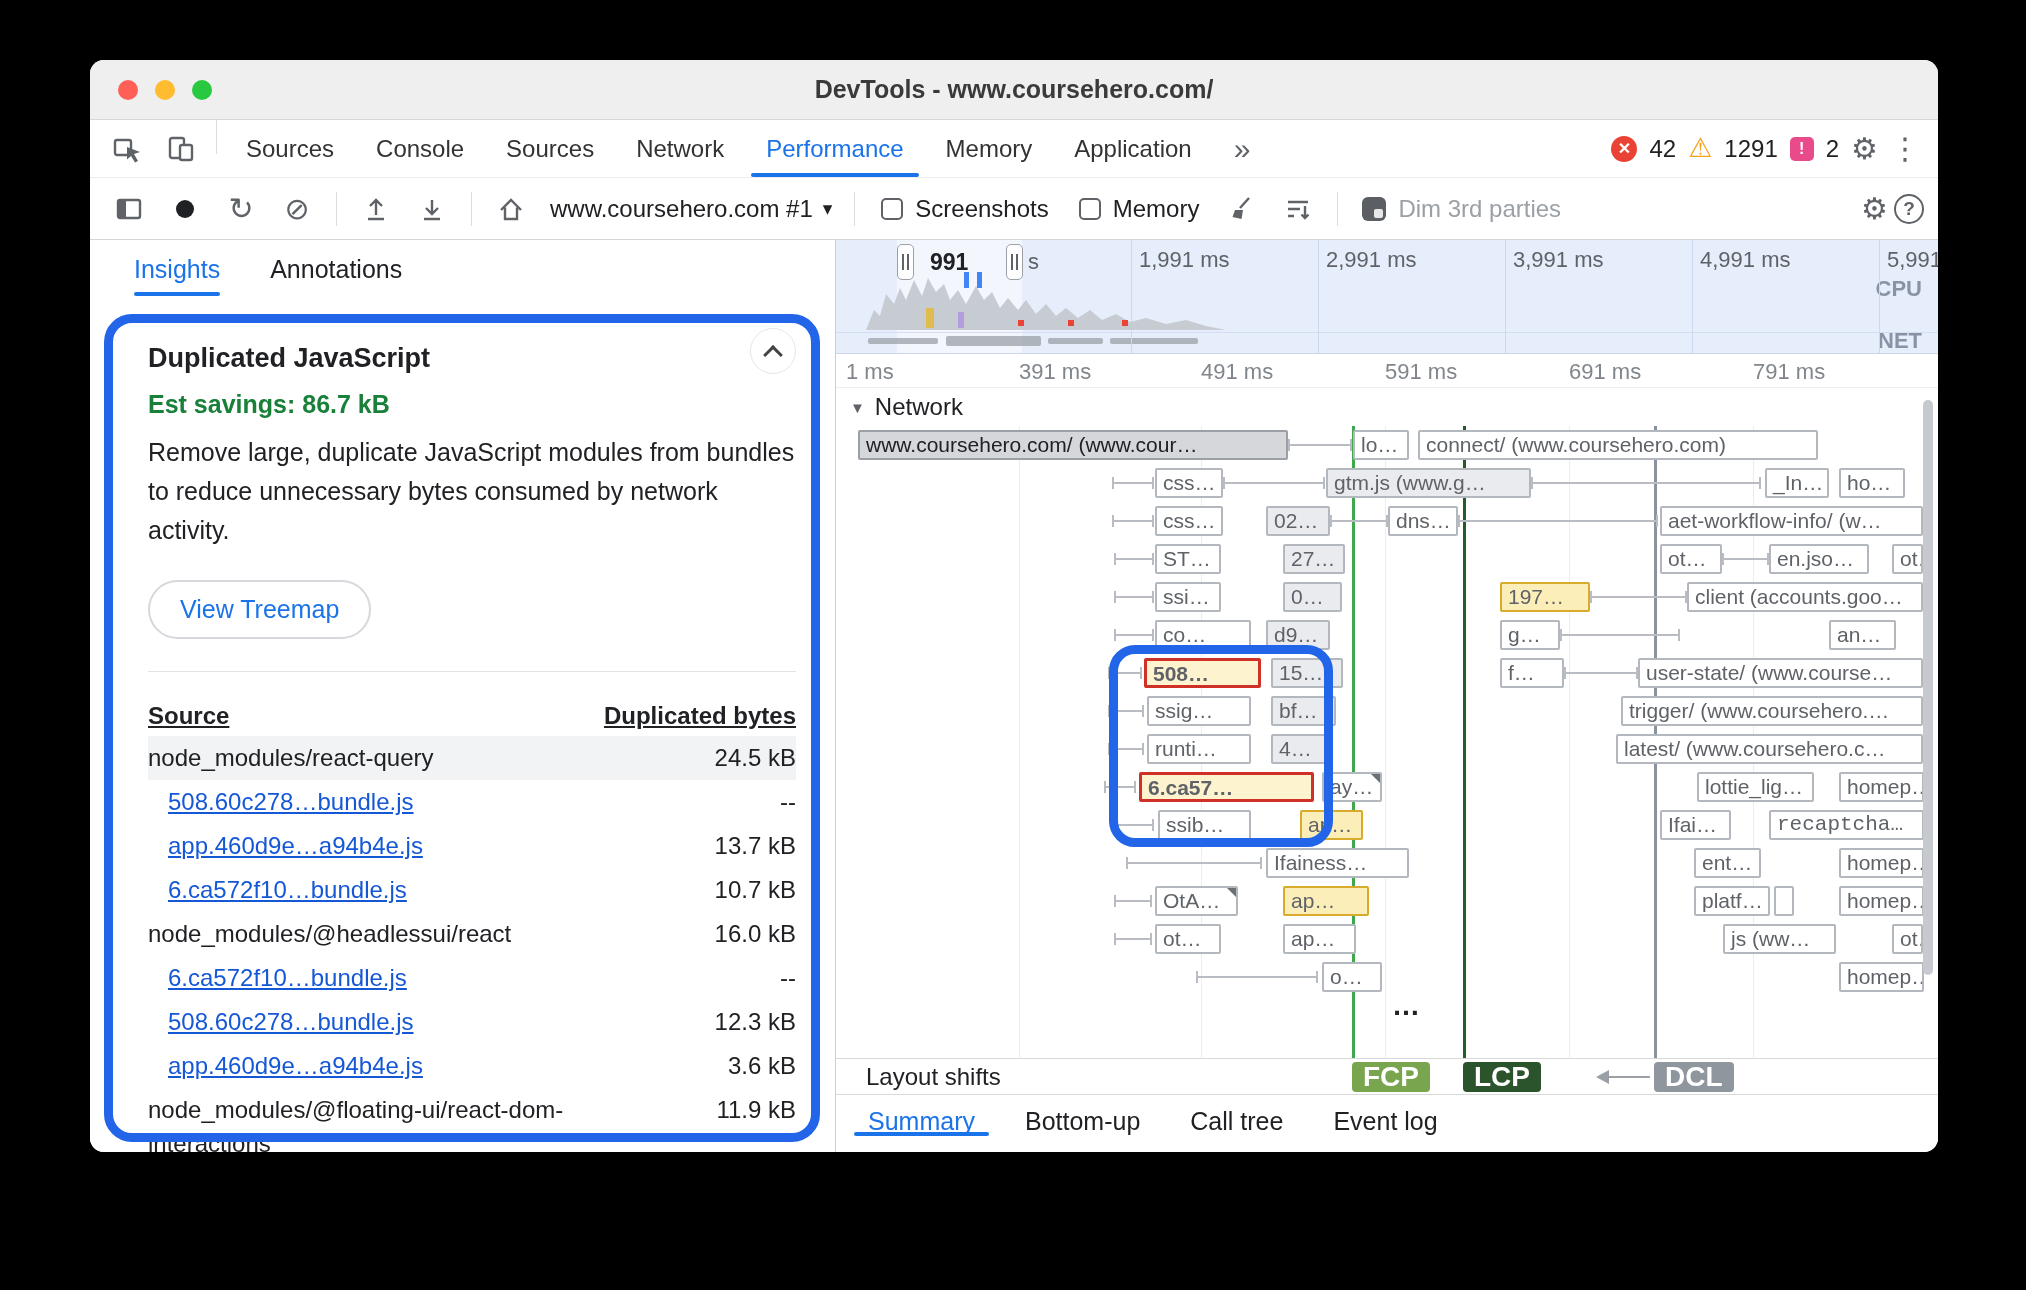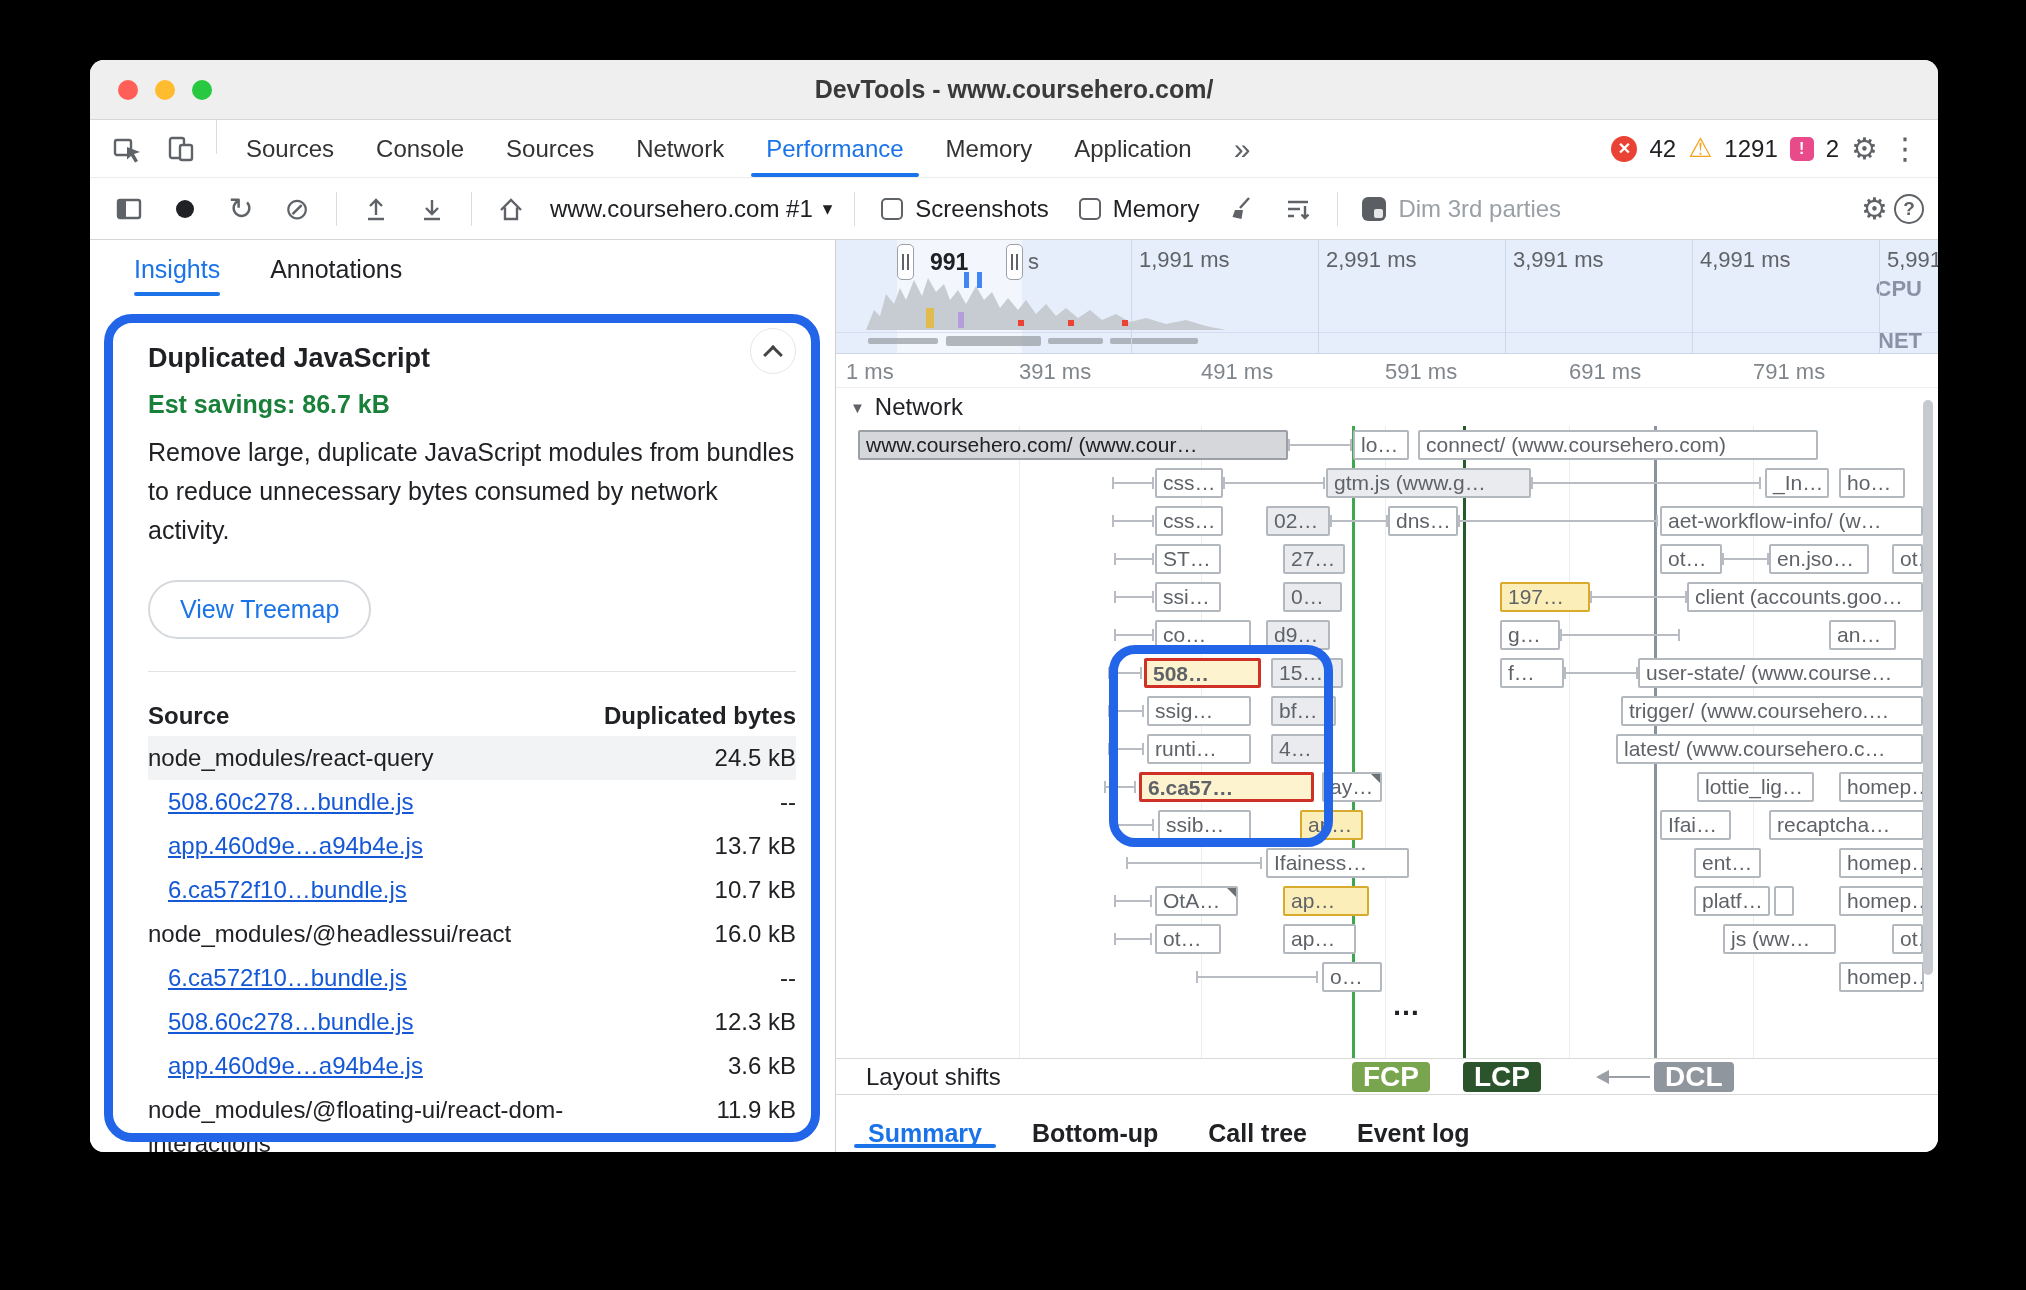--- a/index.html
+++ b/index.html
@@ -58,21 +58,21 @@
   .card-h{display:flex;align-items:flex-end;}
   .card-title{font-size:27px;font-weight:700;color:#202124;}
   .collapse{margin-left:auto;width:46px;height:46px;border:1px solid #e4e6e9;border-radius:50%;
     display:flex;align-items:center;justify-content:center;margin-top:-8px;background:#fff;}
   .chev-up{width:14px;height:14px;border-top:3px solid #444;border-right:3px solid #444;transform:rotate(-45deg);margin-top:7px;}
   .savings{margin-top:16px;font-size:25px;font-weight:600;color:#188038;}
   .desc{margin-top:14px;font-size:25px;line-height:39px;color:#202124;}
   .treemap-btn{margin-top:30px;display:inline-block;padding:13px 30px;border:2px solid #d5d8dc;border-radius:30px;
     color:#1a73e8;font-size:25px;background:#fff;}
   .hdiv{margin-top:32px;height:1px;background:#e3e3e3;}
-  .thead{display:flex;justify-content:space-between;margin-top:24px;font-size:24px;font-weight:700;color:#202124;padding:6px 0;}
+  .thead{display:flex;justify-content:space-between;margin-top:24px;font-size:24px;font-weight:700;color:#202124;padding:6px 0;text-decoration:underline;}
   .trow{display:flex;justify-content:space-between;align-items:flex-start;font-size:24px;color:#202124;padding:5px 0;}
   .trow.hl{background:#f1f3f4;}
   .tlabel{max-width:470px;line-height:34px;}
   .tlink{color:#1558d6;text-decoration:underline;padding-left:20px;}
   .tval{min-width:140px;text-align:right;line-height:34px;}
   
   .overview{height:114px;background:#e7eefb;border-bottom:1px solid #ccd6e8;position:relative;overflow:hidden;}
   .ov-grid{position:absolute;top:0;bottom:0;width:1px;background:#ccd8ec;}
   .ov-label{position:absolute;top:7px;font-size:22px;color:#5f6368;white-space:nowrap;}
   .ov-sel{position:absolute;left:61px;top:0;width:125px;height:100%;background:rgba(255,255,255,.5);}
@@ -107,21 +107,21 @@
   .rowtxt{position:absolute;font-size:28px;font-weight:700;color:#202124;z-index:3;letter-spacing:2px;}
   .annot.flame-rect{left:273px;top:219px;width:224px;height:202px;border-radius:26px;}
   
   .shifts{height:36px;border-top:1px solid #d9d9d9;position:relative;display:flex;align-items:center;
     padding-left:30px;font-size:24px;color:#202124;}
   .badge{position:absolute;top:3px;height:30px;padding:0 11px;border-radius:4px;color:#fff;font-size:28px;
     font-weight:700;display:flex;align-items:center;z-index:2;}
   .dcl-arrow{position:absolute;left:772px;top:17px;width:42px;height:2px;background:#9aa0a6;}
   .dcl-arrow::before{content:'';position:absolute;left:-12px;top:-6px;border-right:13px solid #9aa0a6;
     border-top:7px solid transparent;border-bottom:7px solid transparent;}
-  .btabs{height:54px;border-top:1px solid #d9d9d9;display:flex;align-items:flex-end;padding:0 12px;gap:10px;font-weight:bold;}
+  .btabs{height:54px;border-top:1px solid #d9d9d9;display:flex;align-items:center;padding:0 12px;gap:10px;}
   .btab{display:flex;align-items:center;padding:0 20px;font-size:25px;color:#202124;position:relative;}
   .btab.selected{color:#1a73e8;}
   .btab.selected::after{content:'';position:absolute;left:6px;right:6px;bottom:0;height:4px;background:#1a73e8;border-radius:2px;}
   .sbar{position:absolute;right:5px;top:160px;width:10px;height:575px;background:#c6cacf;border-radius:5px;z-index:9;}
 </style>
 </head>
 <body>
 
 <div class="window">
 
@@ -429,21 +429,21 @@
           <div class="bar" style="left: 780px; top: 308px; width: 307px;">latest/ (www.coursehero.c…</div>
           <div class="whisk" style="left: 268px; top: 360px; width: 32px;"></div>
           <div class="bar red" style="left: 303px; top: 346px; width: 175px;">6.ca57…</div>
           <div class="bar" style="left: 486px; top: 346px; width: 60px;">ay…<span class="corner"></span></div>
           <div class="bar" style="left: 861px; top: 346px; width: 117px;">lottie_lig…</div>
           <div class="bar" style="left: 1003px; top: 346px; width: 85px;">homep…</div>
           <div class="whisk" style="left: 276px; top: 398px; width: 42px;"></div>
           <div class="bar" style="left: 322px; top: 384px; width: 93px;">ssib…</div>
           <div class="bar yellow" style="left: 464px; top: 384px; width: 63px;">ap…</div>
           <div class="bar" style="left: 824px; top: 384px; width: 71px;">Ifai…</div>
-          <div class="bar" style="left: 933px; top: 384px; width: 155px;">recaptcha…</div>
+          <div class="bar" style="left: 933px; top: 384px; width: 155px; font-family: Liberation Mono, monospace;">recaptcha…</div>
           <div class="whisk" style="left: 290px; top: 436px; width: 136px;"></div>
           <div class="bar" style="left: 430px; top: 422px; width: 143px;">Ifainess…</div>
           <div class="bar" style="left: 858px; top: 422px; width: 67px;">ent…</div>
           <div class="bar" style="left: 1003px; top: 422px; width: 85px;">homep…</div>
           <div class="whisk" style="left: 278px; top: 474px; width: 38px;"></div>
           <div class="bar" style="left: 319px; top: 460px; width: 83px;">OtA…<span class="corner"></span></div>
           <div class="bar yellow" style="left: 447px; top: 460px; width: 86px;">ap…</div>
           <div class="bar" style="left: 858px; top: 460px; width: 76px;">platf…</div>
           <div class="bar" style="left: 938px; top: 460px; width: 20px;"></div>
           <div class="bar" style="left: 1003px; top: 460px; width: 85px;">homep…</div>

